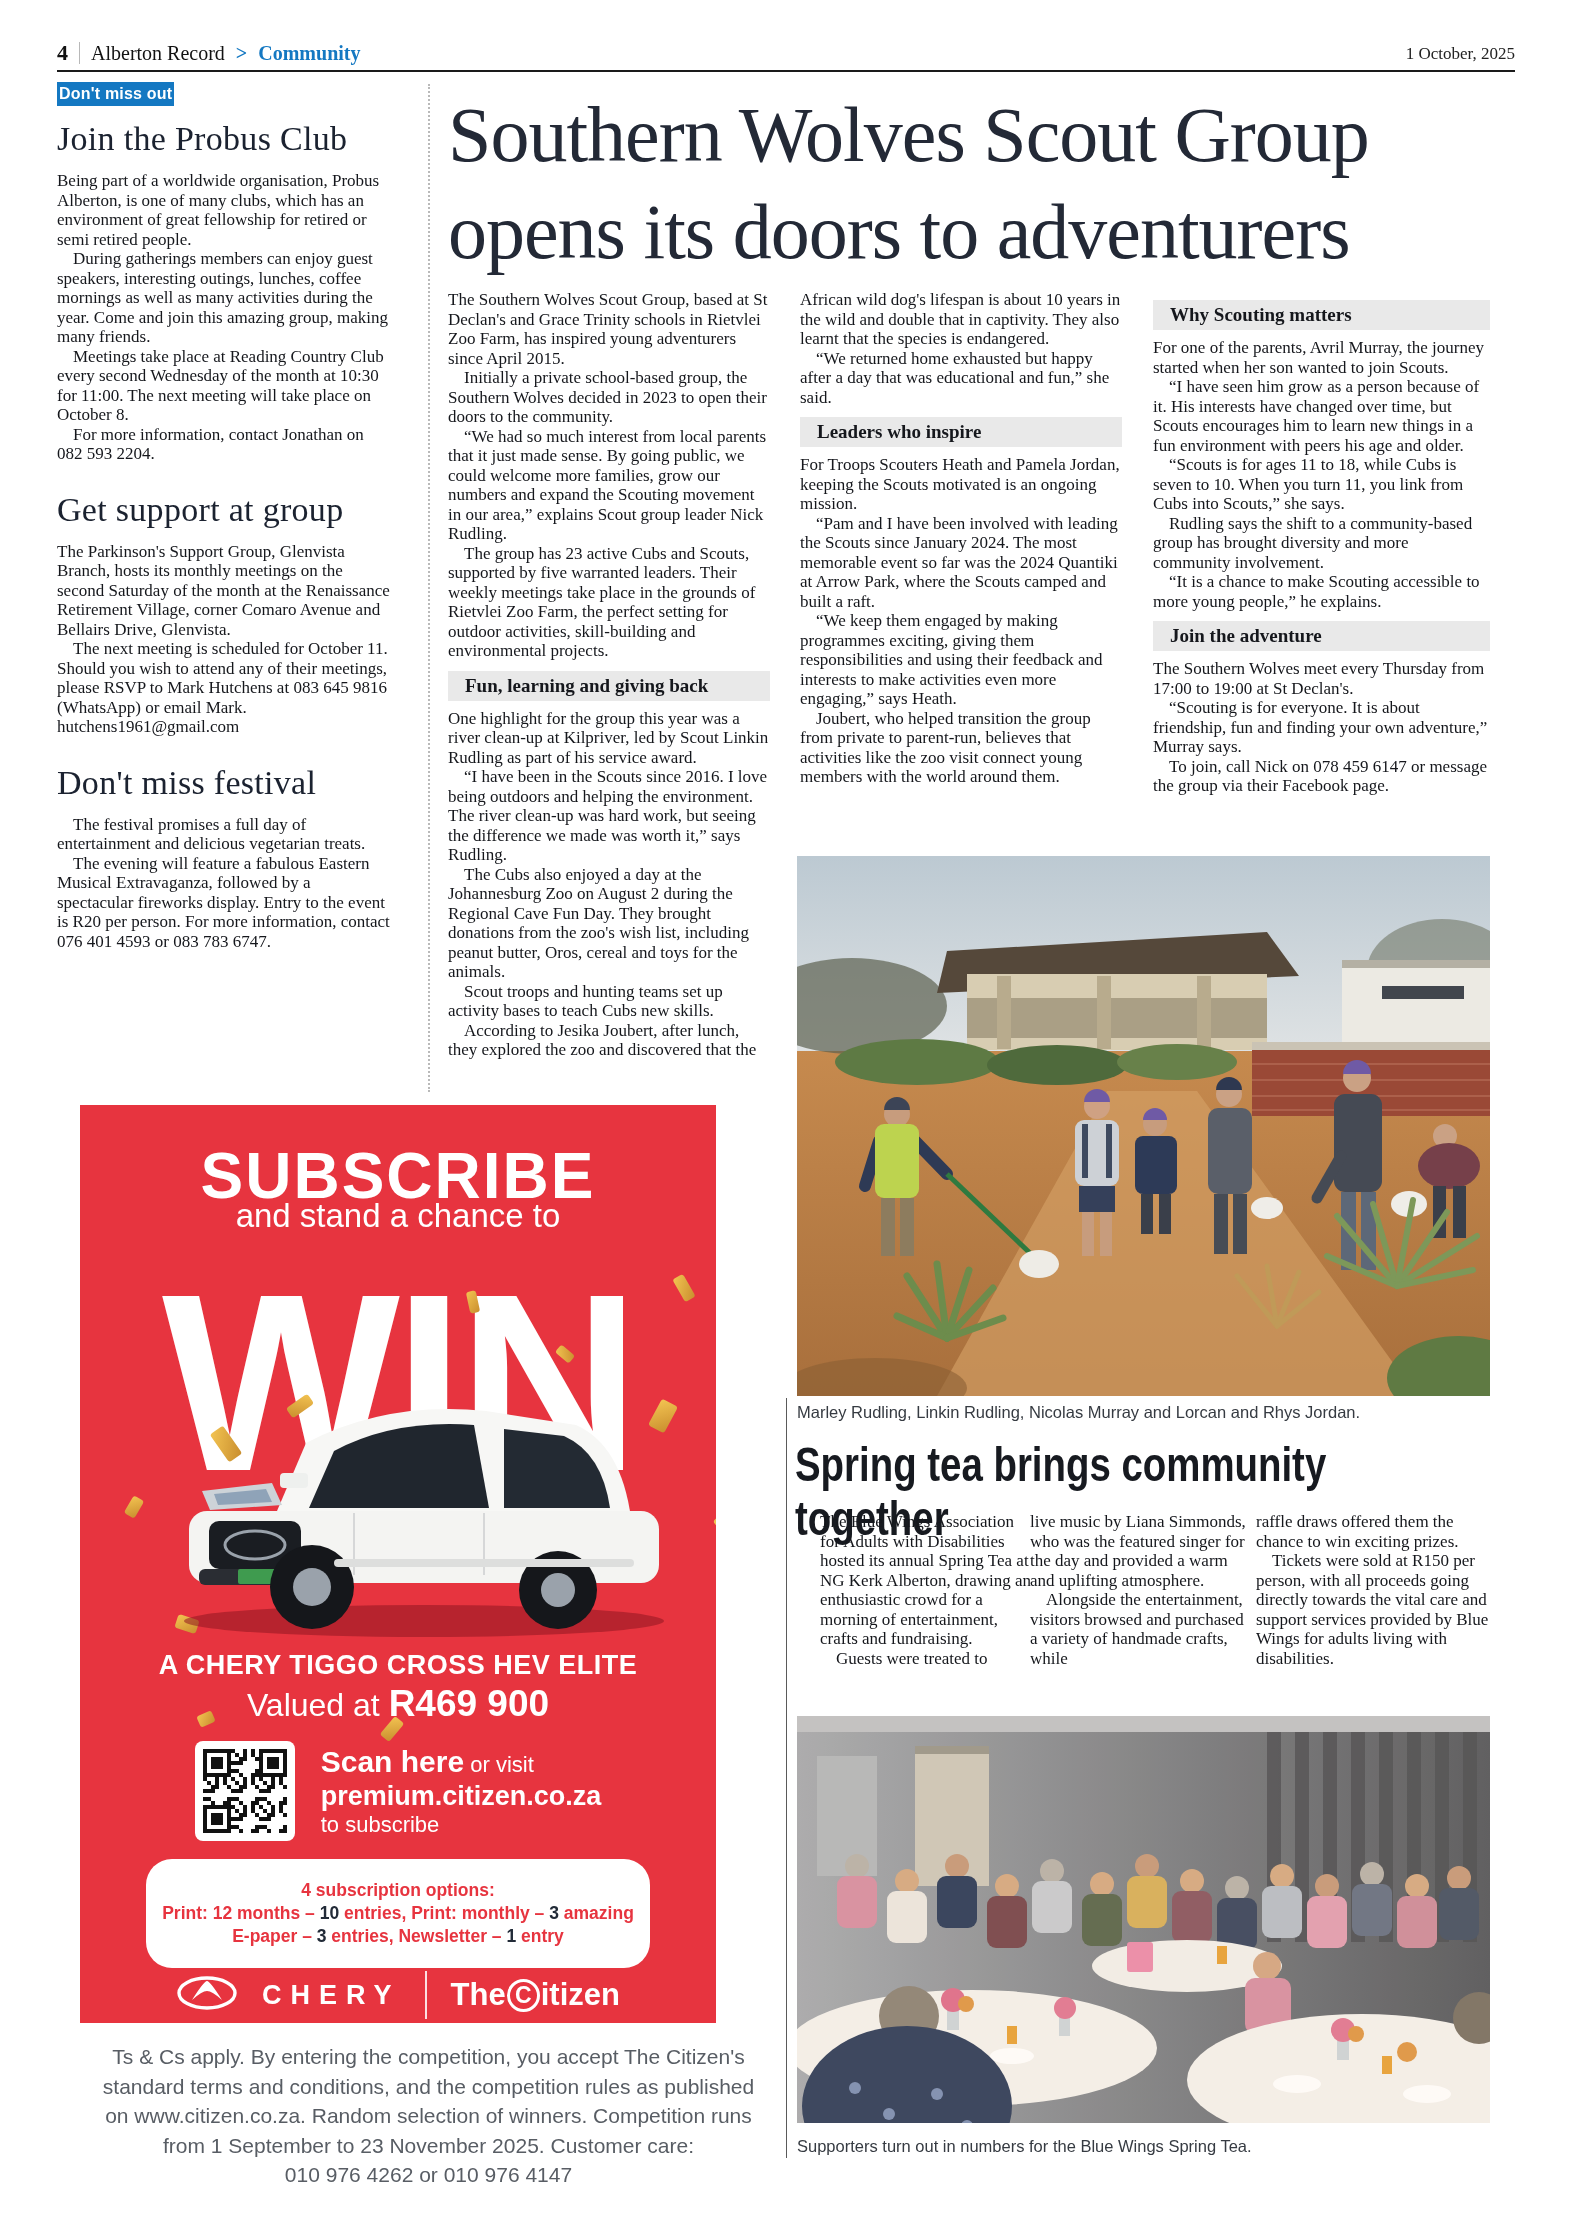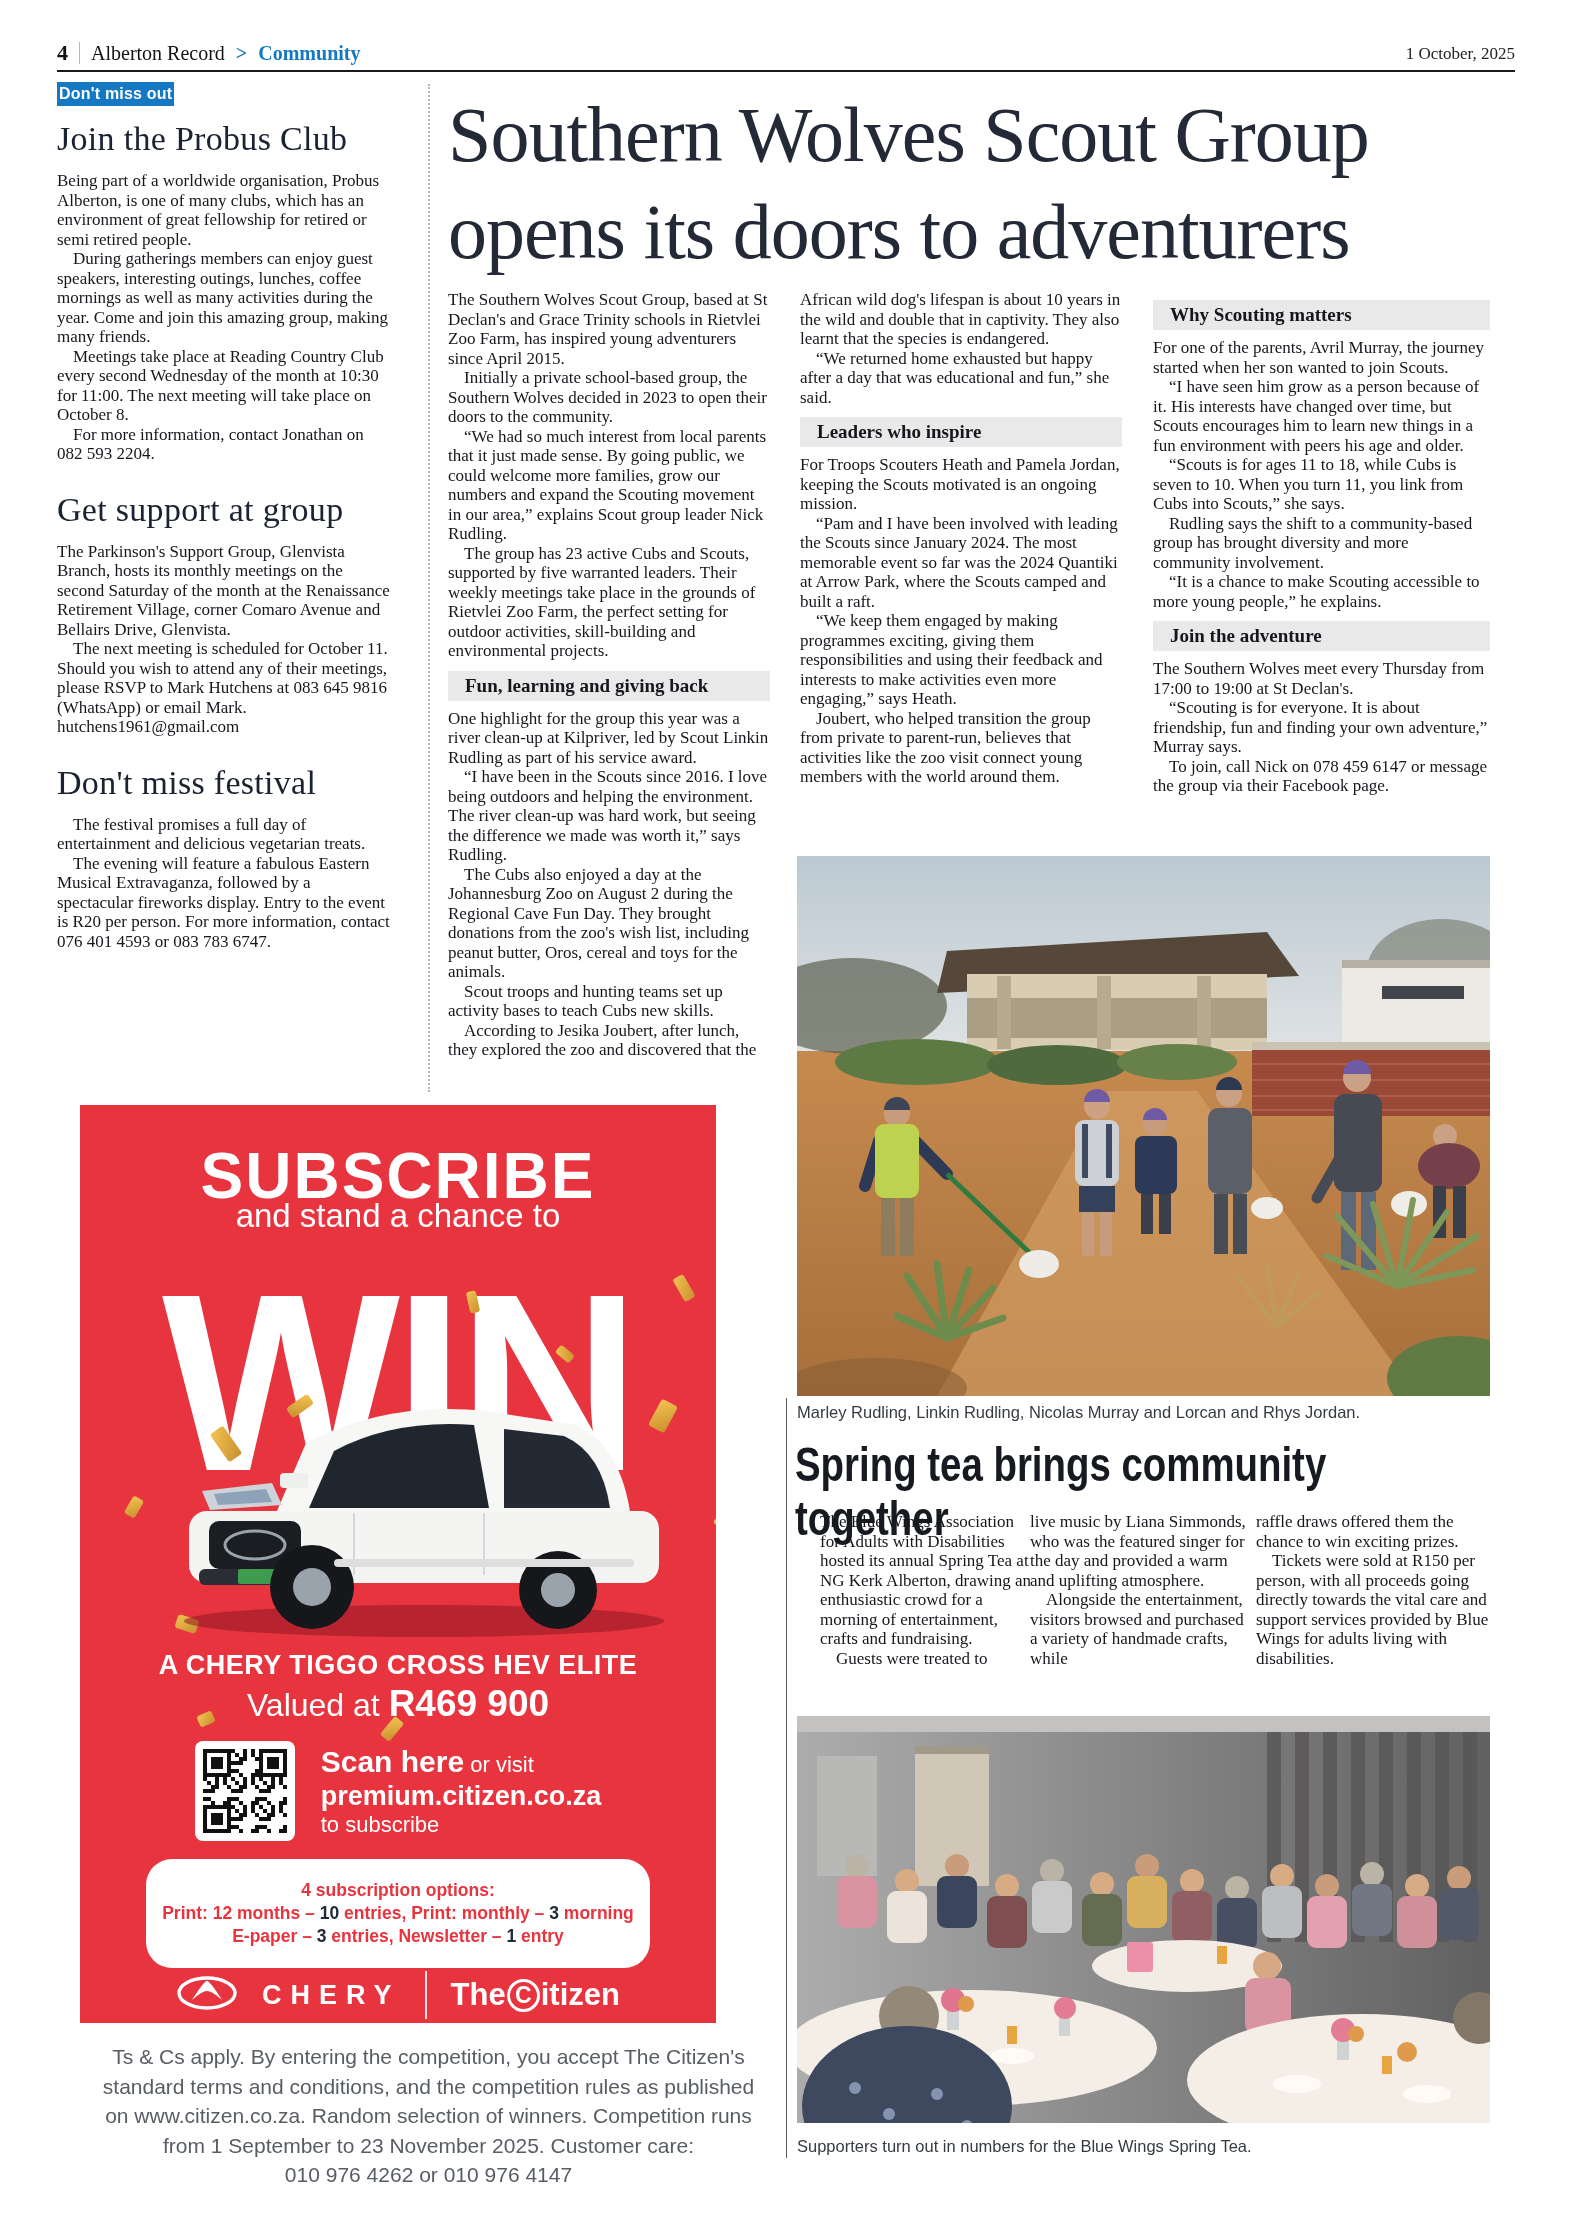--- a/index.html
+++ b/index.html
@@ -564,21 +564,21 @@
     </div>
     <div class="scan-block">
       <div class="scan-l1"><span>Scan here</span><span class="orvisit"> or visit</span></div>
       <div class="scan-l2">premium.citizen.co.za</div>
       <div class="scan-l3">to subscribe</div>
     </div>
   </div>
 
   <div class="pill">
     <div>4 subscription options:</div>
-    <div><span>Print: 12 months – </span><span class="dark">10</span><span> entries, Print: monthly – </span><span class="dark">3</span><span> morning</span></div>
+    <div><span>Print: 12 months – </span><span class="dark">10</span><span> entries, Print: monthly – </span><span class="dark">3</span><span> amazing</span></div>
     <div><span>E-paper – </span><span class="dark">3</span><span> entries,  Newsletter – </span><span class="dark">1</span><span> entry</span></div>
   </div>
 
   <div class="logo-row">
     <span>
       <svg width="62" height="40" viewBox="0 0 62 40">
         <ellipse cx="31" cy="20" rx="28" ry="15" fill="none" stroke="#fff" stroke-width="3.4"></ellipse>
         <path d="M16,27 Q28,8 31,8 Q34,8 46,27 Q36,18 31,18 Q26,18 16,27 Z" fill="#fff"></path>
       </svg>
     </span>

